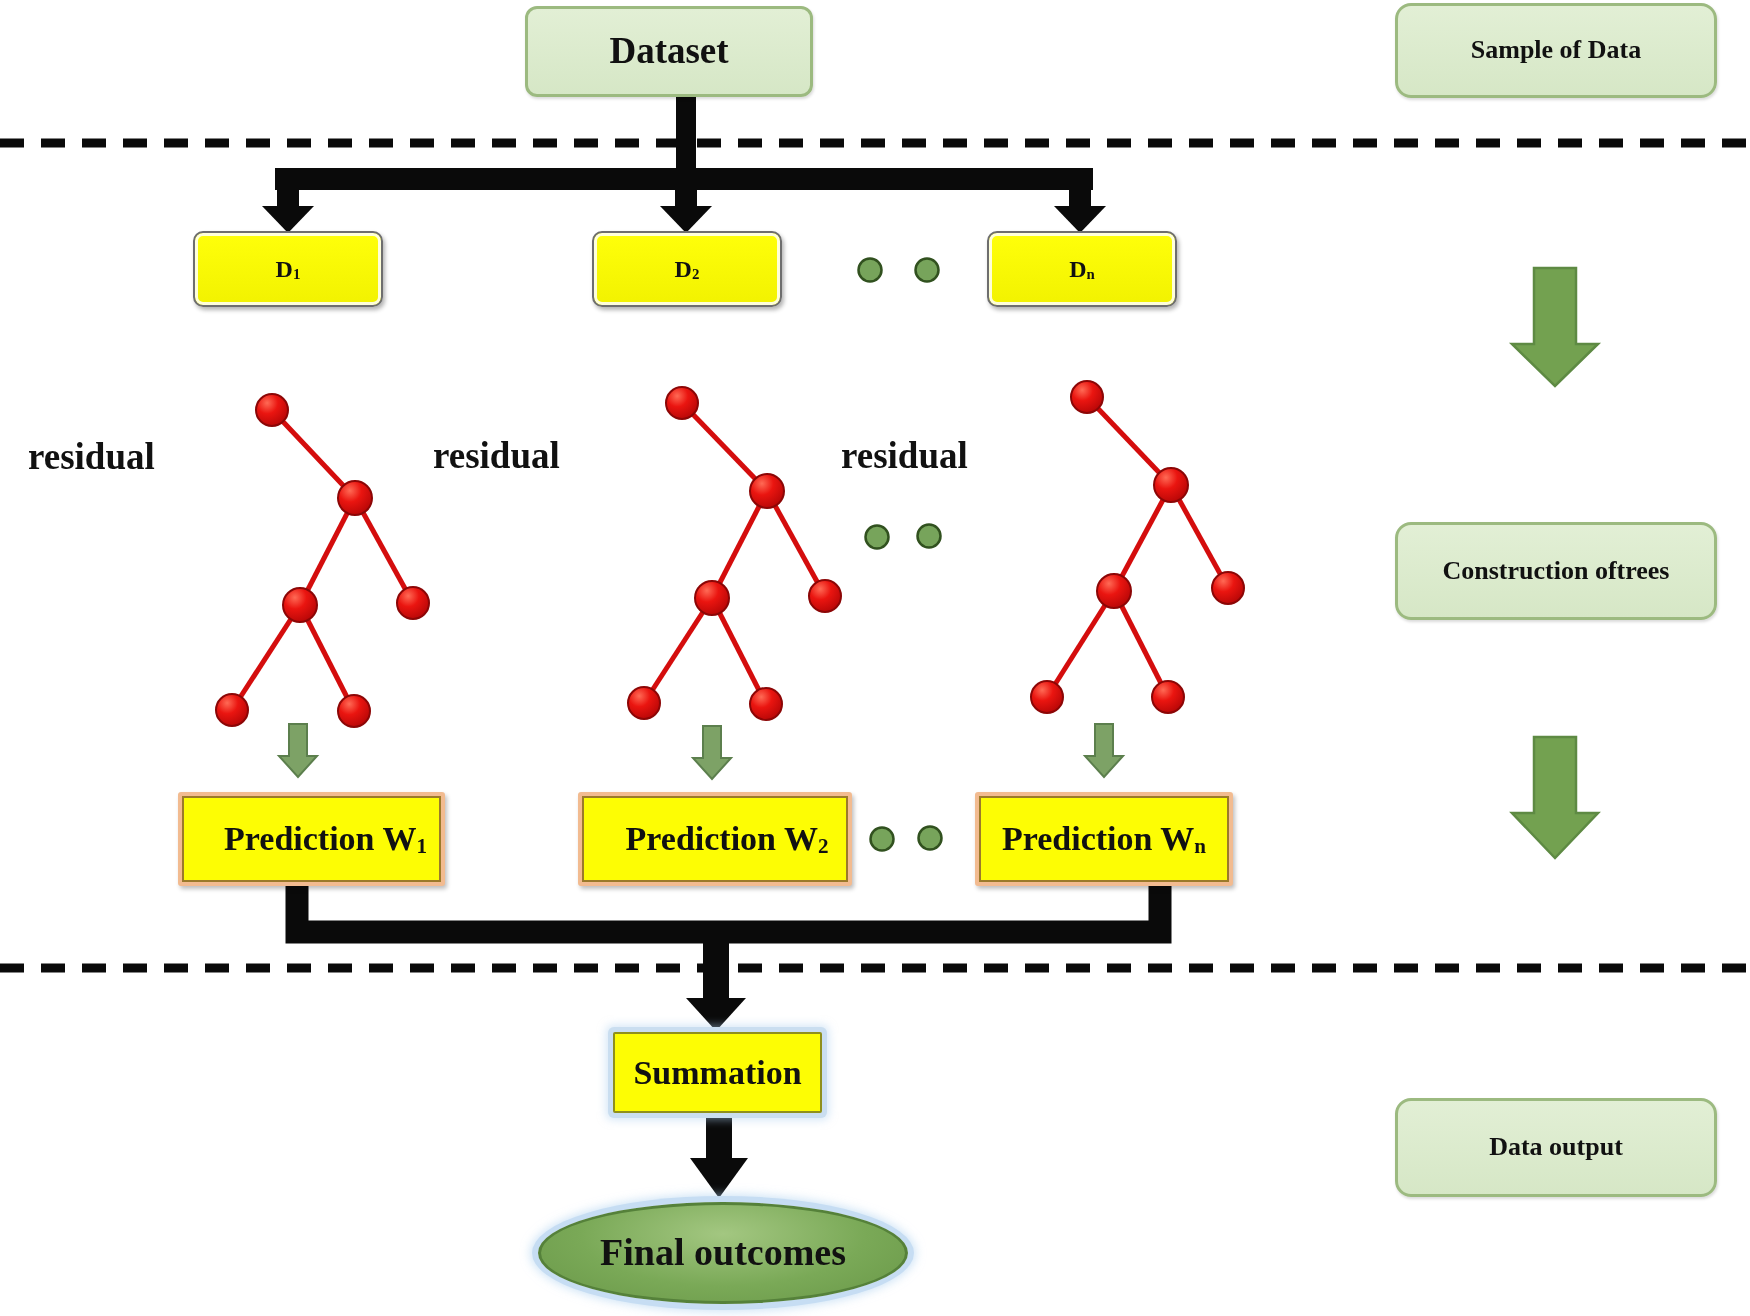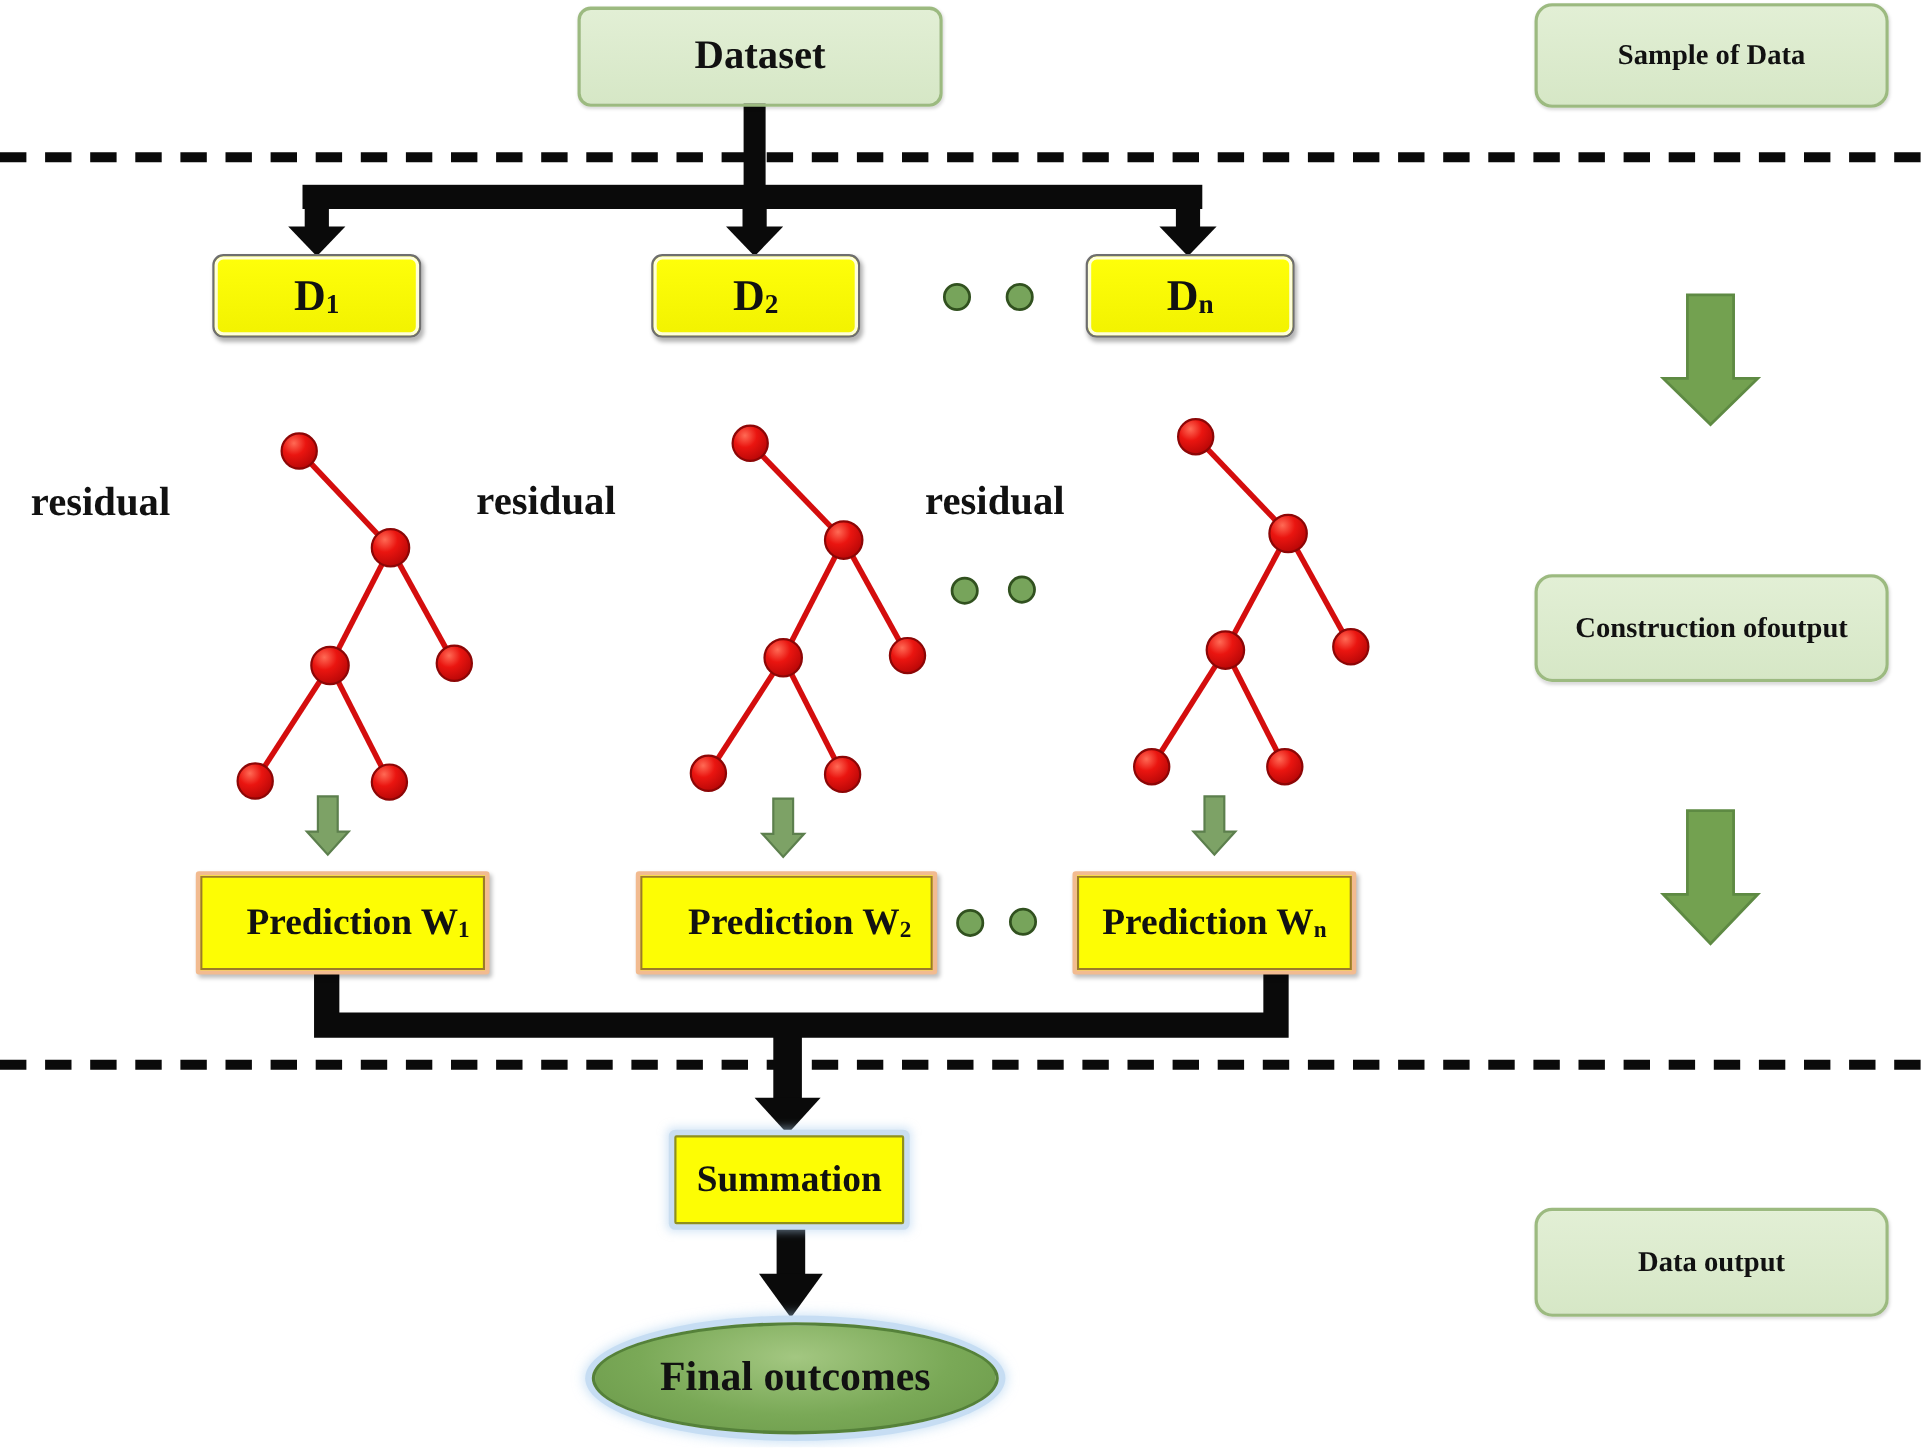--- a/index.html
+++ b/index.html
@@ -13,21 +13,21 @@
     position:absolute;z-index:2;display:flex;align-items:center;justify-content:center;
     font-weight:bold;text-align:center;line-height:1.1;
   }
   .box-green{
     background:linear-gradient(#e2efd5,#d6e7c6);
     border:3px solid #9cba80;border-radius:16px;font-size:26px;
     box-shadow:1px 2px 3px rgba(0,0,0,0.15);
   }
   .box-d{
     background:linear-gradient(#ffff0a,#f2f200);
-    border:2px solid #6e6e6e;border-radius:10px;font-size:40px;
+    border:2px solid #6e6e6e;border-radius:10px;font-size:24px;
     box-shadow:2px 3px 4px rgba(0,0,0,0.30), inset 0 0 0 3px rgba(255,255,255,0.85);
   }
   .box-pred{
     background:#fdfd04;
     border:4px solid #f2bb90;border-radius:3px;font-size:34px;
     box-shadow:2px 3px 4px rgba(0,0,0,0.25), inset 0 0 0 2px #9b7a2a;
   }
   .box-sum{
     background:#fdfd04;
     border:2px solid #8f8f1c;border-radius:2px;font-size:34px;
@@ -142,21 +142,21 @@
       <rect x="706" y="1112" width="26" height="52"></rect>
       <polygon points="690,1158 748,1158 719,1198"></polygon>
     </g>
 
     <g fill="#73a150" stroke="#5e8a43" stroke-width="2.5">
       <polygon points="1534,268 1576,268 1576,344 1598,344 1555,386 1512,344 1534,344"></polygon>
       <polygon points="1534,737 1576,737 1576,813 1598,813 1555,858 1512,813 1534,813"></polygon>
     </g>
   </svg>
 
-  <div class="txtbox box-green" style="left:525px;top:6px;width:332px;height:91px;border-radius:12px;font-size:37px;">
+  <div class="txtbox box-green" style="left:525px;top:6px;width:288px;height:91px;border-radius:12px;font-size:37px;">
     <span>Dataset</span>
   </div>
 
   <div class="txtbox box-green" style="left:1395px;top:3px;width:322px;height:95px;">
     <span>Sample of Data</span>
   </div>
 
   <div class="txtbox box-d" style="left:193px;top:231px;width:190px;height:76px;">
     <span><span>D</span><span class="sub">1</span></span>
   </div>
@@ -176,21 +176,21 @@
   </div>
   <div class="txtbox box-pred" style="left:578px;top:792px;width:274px;height:94px;padding-left:24px;">
     <span><span>Prediction W</span><span class="sub">2</span></span>
   </div>
   <div class="txtbox box-pred" style="left:975px;top:792px;width:258px;height:94px;">
     <span><span>Prediction W</span><span class="sub">n</span></span>
   </div>
 
   <div class="txtbox box-green" style="left:1395px;top:522px;width:322px;height:98px;flex-direction:row;">
     <span>Construction of</span>
-    <span>output</span>
+    <span>trees</span>
   </div>
   <div class="txtbox box-green" style="left:1395px;top:1098px;width:322px;height:99px;">
     <span>Data output</span>
   </div>
 
   <div class="txtbox ellipse" style="left:538px;top:1202px;width:370px;height:102px;">
     <span>Final outcomes</span>
   </div>
 
   <div class="txtbox box-sum" style="left:613px;top:1032px;width:209px;height:81px;">

